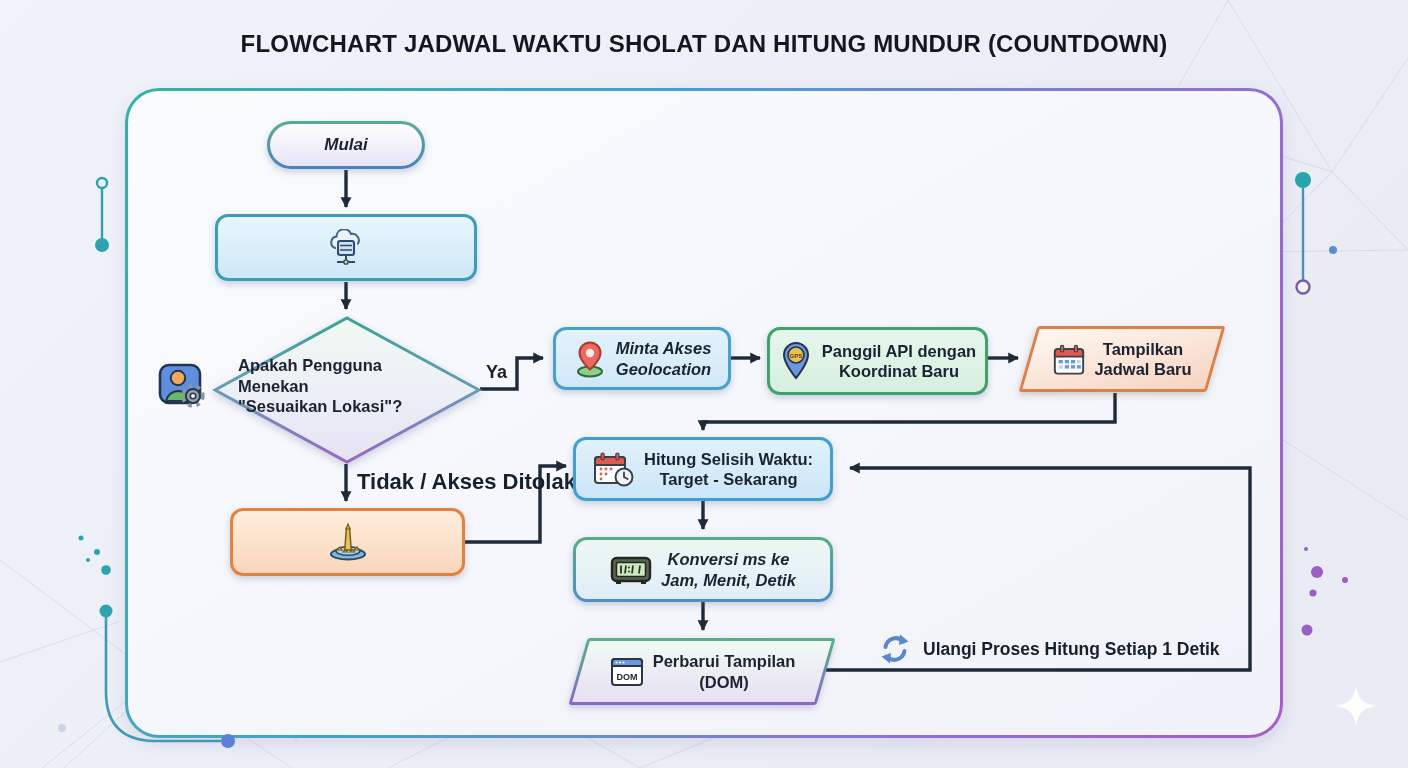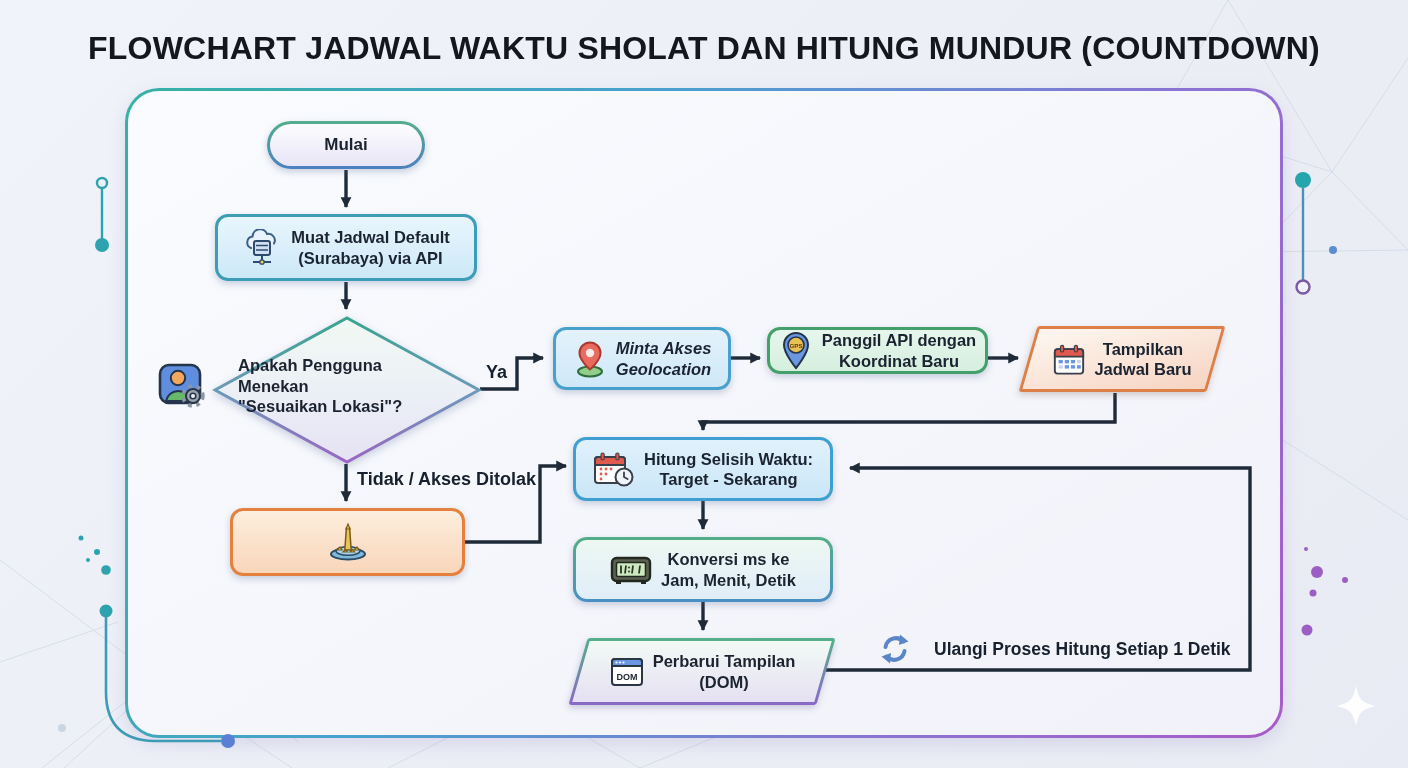--- a/index.html
+++ b/index.html
@@ -8,21 +8,21 @@
     background:linear-gradient(135deg,#f1f3fa 0%,#ecEEf6 55%,#e9ebf4 100%);}
   svg{display:block;}
   .abs{position:absolute;}
 
   
   .bg-mesh{position:absolute;left:0;top:0;pointer-events:none;}
   .decor{position:absolute;left:0;top:0;pointer-events:none;}
 
   
   .title{position:absolute;left:0;top:30px;width:1408px;text-align:center;
-    font-size:32px;font-weight:bold;letter-spacing:.2px;color:#14171f;}
+    font-size:24px;font-weight:bold;letter-spacing:.2px;color:#14171f;}
 
   
   .panel-outer{position:absolute;left:125px;top:88px;width:1158px;height:650px;
     border-radius:34px;padding:3px;box-sizing:border-box;
     background:linear-gradient(115deg,#35b2a4 0%,#4aa0d0 38%,#8a74d2 72%,#a95cc8 100%);
     box-shadow:0 6px 18px rgba(120,110,180,.18);}
   .panel-inner{width:100%;height:100%;border-radius:31px;
     background:linear-gradient(150deg,#f9fbfe 0%,#f4f5fb 70%,#f1f1f9 100%);}
 
   
@@ -30,21 +30,21 @@
 
   
   .node{position:absolute;box-sizing:border-box;display:flex;align-items:center;justify-content:center;
     gap:9px;font-weight:bold;color:#1b2330;font-size:16.5px;line-height:1.22;text-align:center;
     border-radius:13px;box-shadow:0 3px 7px rgba(90,110,150,.30);}
   .node .lbl{display:flex;flex-direction:column;}
   .sbox{border:3px solid;}
 
   
   .gwrap{position:absolute;box-sizing:border-box;padding:3px;border-radius:14px;
-    box-shadow:0 3px 7px rgba(90,110,150,.30);}
+    box-shadow:0 3px 7px rgba(90,110,150,.30);font-style:italic;}
   .gwrap .inner{width:100%;height:100%;box-sizing:border-box;border-radius:11px;
     display:flex;align-items:center;justify-content:center;gap:9px;
     font-weight:bold;color:#1b2330;font-size:16.5px;line-height:1.22;text-align:center;}
   .gwrap .inner .lbl{display:flex;flex-direction:column;}
 
   .pill{border-radius:27px !important;}
   .pill .inner{border-radius:24px;font-size:17px;}
 
   
   .n-start{background:linear-gradient(180deg,#54ae8c,#4b80c0);}
@@ -71,22 +71,22 @@
     line-height:1.22;text-align:center;}
   .unskew .lbl{display:flex;flex-direction:column;}
 
   
   .diamond-svg{position:absolute;filter:drop-shadow(0 3px 4px rgba(90,110,150,.30));}
   .diamond-label{position:absolute;left:238px;top:355px;width:218px;text-align:left;
     font-weight:bold;color:#1b2330;font-size:16.5px;line-height:1.25;}
   .diamond-label span{display:block;}
 
   
-  .edge-label{position:absolute;font-weight:bold;color:#16202e;font-size:18px;white-space:nowrap;}
-  .loop-row{position:absolute;left:878px;top:633px;display:flex;align-items:center;gap:22px;
+  .edge-label{position:absolute;font-weight:bold;color:#16202e;font-size:22px;white-space:nowrap;}
+  .loop-row{position:absolute;left:878px;top:633px;display:flex;align-items:center;gap:11px;
     font-weight:bold;color:#16202e;font-size:17.5px;white-space:nowrap;}
 
   .icon{display:inline-flex;flex:0 0 auto;}
 </style>
 </head>
 <body>
 
 <div id="stage">
 
   <svg class="bg-mesh" width="1408" height="768">
@@ -160,24 +160,20 @@
       <svg width="40" height="38" viewBox="0 0 40 38">
         <path d="M9 19 a6 6 0 0 1 1.5-11.5 a7.5 7.5 0 0 1 14.5-2.5 a6.5 6.5 0 0 1 7 9.5" fill="#eaf3fc" stroke="#3a5f8a" stroke-width="2" stroke-linecap="round"></path>
         <rect x="12" y="12" width="16" height="14" rx="2" fill="#cfe0f2" stroke="#2e4a6e" stroke-width="2"></rect>
         <line x1="14" y1="16.5" x2="26" y2="16.5" stroke="#2e4a6e" stroke-width="1.5"></line>
         <line x1="14" y1="21" x2="26" y2="21" stroke="#2e4a6e" stroke-width="1.5"></line>
         <line x1="20" y1="26" x2="20" y2="31" stroke="#2e4a6e" stroke-width="2"></line>
         <line x1="11" y1="33" x2="29" y2="33" stroke="#2e4a6e" stroke-width="2"></line>
         <circle cx="20" cy="33" r="2.2" fill="#e8d25a" stroke="#2e4a6e" stroke-width="1.3"></circle>
       </svg>
     </span>
-    <span class="lbl">
-      <span>Muat Jadwal Default</span>
-      <span>(Surabaya) via API</span>
-    </span>
   </div>
 
   <span class="icon abs" style="left:157px;top:362px;">
     <svg width="50" height="50" viewBox="0 0 50 50">
       <rect x="3" y="3" width="40" height="38" rx="9" fill="#5f8ede" stroke="#24344c" stroke-width="2.6"></rect>
       <circle cx="21" cy="16" r="7.2" fill="#f2a65e" stroke="#24344c" stroke-width="2"></circle>
       <path d="M9 39 a12.5 12.5 0 0 1 24.5 0 z" fill="#66b86a" stroke="#24344c" stroke-width="2"></path>
       <circle cx="36" cy="34" r="9.5" fill="none" stroke="#8b97a6" stroke-width="4.5" stroke-dasharray="3.6 4.4"></circle>
       <circle cx="36" cy="34" r="7" fill="#9aa5b3" stroke="#2a3648" stroke-width="2"></circle>
       <circle cx="36" cy="34" r="2.8" fill="#eef2f8" stroke="#2a3648" stroke-width="1.6"></circle>
@@ -212,21 +208,21 @@
         <path d="M17 2.5 a10.5 10.5 0 0 1 10.5 10.5 c0 7.5-10.5 16.5-10.5 16.5 s-10.5-9-10.5-16.5 A10.5 10.5 0 0 1 17 2.5 z" fill="#e96a5e" stroke="#a83a30" stroke-width="2"></path>
         <circle cx="17" cy="13" r="4.2" fill="#fdeae6"></circle>
       </svg>
     </span>
     <span class="lbl">
       <span>Minta Akses</span>
       <span>Geolocation</span>
     </span>
   </div>
 
-  <div class="node sbox n-api" style="left:767px;top:327px;width:221px;height:47px;">
+  <div class="node sbox n-api" style="left:767px;top:327px;width:221px;height:68px;">
     <span class="icon">
       <svg width="34" height="40" viewBox="0 0 34 40">
         <path d="M17 2 a12 12 0 0 1 12 12 c0 8.5-12 23-12 23 S5 22.5 5 14 A12 12 0 0 1 17 2 z" fill="#6b97e0" stroke="#24344c" stroke-width="2"></path>
         <circle cx="17" cy="14" r="8" fill="#e8c053" stroke="#24344c" stroke-width="1.6"></circle>
         <text x="17" y="16.6" text-anchor="middle" font-size="6.2" font-weight="bold" fill="#5a3a10">GPS</text>
       </svg>
     </span>
     <span class="lbl">
       <span>Panggil API dengan</span>
       <span>Koordinat Baru</span>

